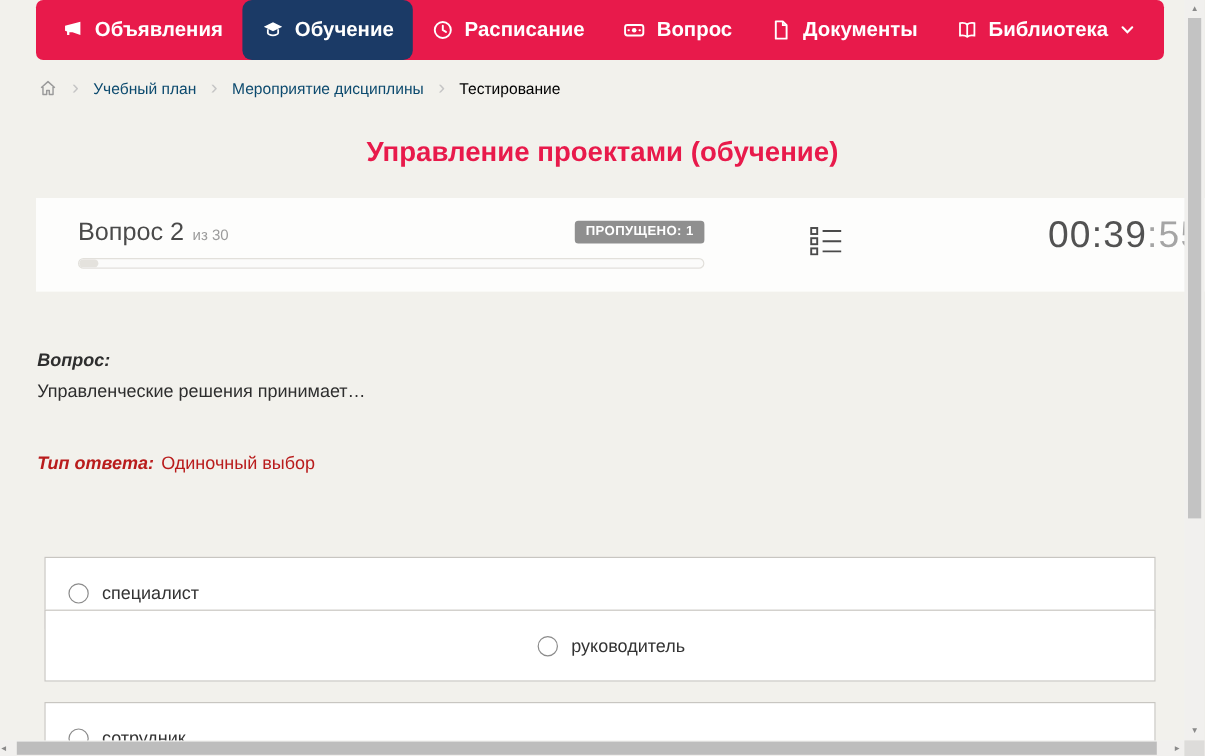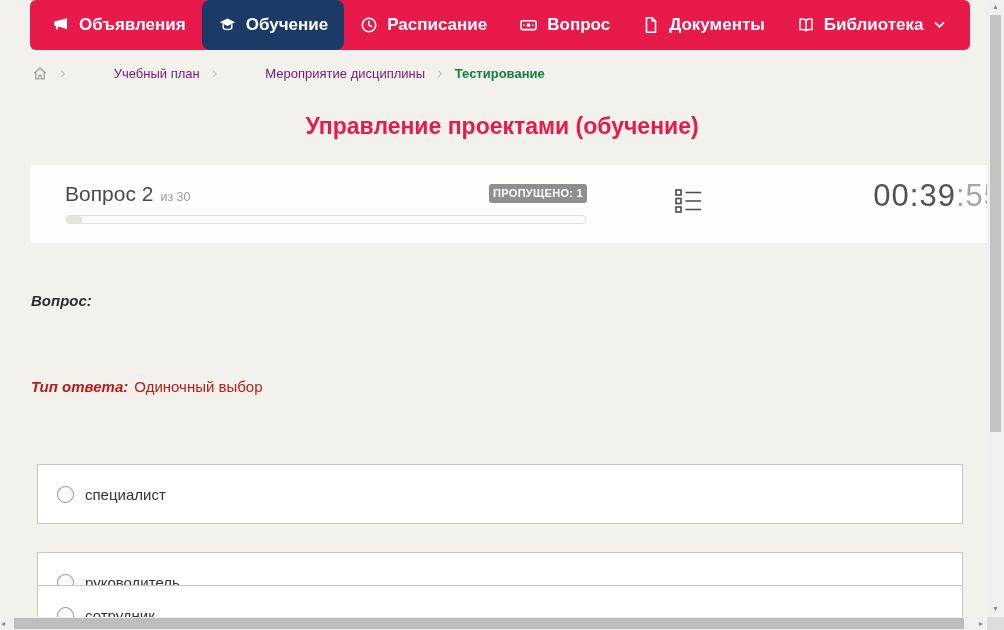--- a/index.html
+++ b/index.html
@@ -23,58 +23,58 @@
   .nav-icon { display:flex; align-items:center; }
   .nav-chevron { display:flex; align-items:center; margin-left:2px; }
   
   .breadcrumb {
     position:absolute; left:32px; top:62px; height:22px;
     display:flex; align-items:center; gap:12px;
     font-size:13px; color:#9c9c9c;
   }
   .bc-home { display:flex; align-items:center; cursor:pointer; }
   .bc-sep { color:#c5c5c5; font-size:17px; line-height:1; transform:translateY(-1px); }
-  .bc-link { color:#701a75; text-decoration:none; cursor:pointer;margin-left:36px; }
-  .bc-current { color:#15803d;font-weight:bold; }
+  .bc-link { color:#0c4a6e; text-decoration:none; cursor:pointer; }
+  .bc-current { color:#000000; }
   
   .page-title {
     position:absolute; top:113px; left:0; width:100%; text-align:center;
     font-size:23px; font-weight:bold; color:#e81a4b;
   }
   
   .quiz-header { position:absolute; left:30px; top:165px; width:976px; height:78px; background:#fdfdfc; }
   .qh-left { position:absolute; left:35px; top:17px; width:522px; }
   .qh-line { position:relative; display:flex; align-items:baseline; height:26px; }
   .q-num { font-size:21px; color:#4a4a4a; }
   .q-of  { font-size:12.5px; color:#9b9b9b; margin-left:7px; }
   .skip-badge {
     position:absolute; right:0; top:2px; background:#8f8f8f; color:#fff;
     font-size:11px; font-weight:bold; letter-spacing:.3px;
-    padding:3px 4px 4px; border-radius:3px;
+    padding:3px 9px 4px; border-radius:3px;
   }
   .progress {
     margin-top:7px; height:9px; border:1px solid #e2e0db; border-radius:6px;
     background:#fbfbfa; overflow:hidden;
   }
   .progress-fill { height:100%; background:#e4e2dd; border-radius:6px; width:0; }
   .qh-listicon { position:absolute; left:645px; top:24px; cursor:pointer; }
   .qh-timer { position:absolute; right:4px; top:13px; font-size:31px; color:#525252; letter-spacing:1px; }
   .t-sec { color:#a5a5a5; }
   
   .q-label { position:absolute; left:31px; top:292px; font-size:15px; font-weight:bold; font-style:italic; color:#2e2e2e; }
   .q-text  { position:absolute; left:31px; top:318px; font-size:15px; color:#2e2e2e; }
   .q-type  { position:absolute; left:31px; top:378px; font-size:15px; color:#b91c1c; }
   .q-type-label { font-weight:bold; font-style:italic; margin-right:6px; }
   
   .option {
     position:absolute; left:37px; width:926px; height:60px;
     background:#fff; border:1px solid #c8c6c1;
     display:flex; align-items:center; padding-left:19px; cursor:pointer;
   }
-  .opt-0 { top:464px; } .opt-1 { top:552px; } .opt-2 { top:585px; }
+  .opt-0 { top:464px; } .opt-1 { top:508px;justify-content:center; } .opt-2 { top:585px; }
   .radio { width:17px; height:17px; border:1px solid #8b8b8b; border-radius:50%; background:#fff; flex:none; }
   .option-label { margin-left:11px; font-size:15px; color:#333; }
   
   .vscroll { position:absolute; right:0; top:0; width:17px; height:630px; background:#f1f0ee; z-index:10; }
   .vthumb  { position:absolute; left:3px; top:15px; width:11px; height:417px; background:#c3c3c3; }
   .v-up    { position:absolute; top:2px; left:0; width:17px; text-align:center; font-size:8px; color:#8a8a8a; cursor:pointer; }
   .v-down  { position:absolute; top:604px; left:0; width:17px; text-align:center; font-size:8px; color:#8a8a8a; cursor:pointer; }
   .hscroll { position:absolute; left:0; bottom:0; width:987px; height:13px; background:#f1f0ee; z-index:10; }
   .hthumb  { position:absolute; left:14px; top:1px; width:950px; height:11px; background:#bdbdbd; }
   .h-left  { position:absolute; left:1px; top:0; font-size:8px; color:#8a8a8a; line-height:13px; cursor:pointer; }
@@ -184,20 +184,21 @@
             <path d="M10.5 3.5H26M10.5 12H26M10.5 20.5H26"></path>
           </g>
         </svg>
     </div>
     <div class="qh-timer">
       <span class="t-main">00:39</span><span class="t-sec">:55</span>
     </div>
   </section>
 
   <p class="q-label">Вопрос:</p>
+  <p class="q-text">Управленческие решения принимает…</p>
   <p class="q-type">
     <span class="q-type-label">Тип ответа:</span><span>Одиночный выбор</span>
   </p>
 
   <div class="option opt-0">
     <span class="radio"></span>
     <span class="option-label">специалист</span>
   </div>
   <div class="option opt-1">
     <span class="radio"></span>

